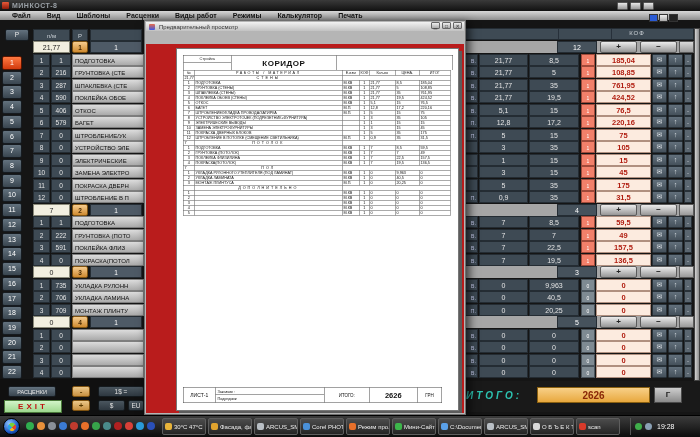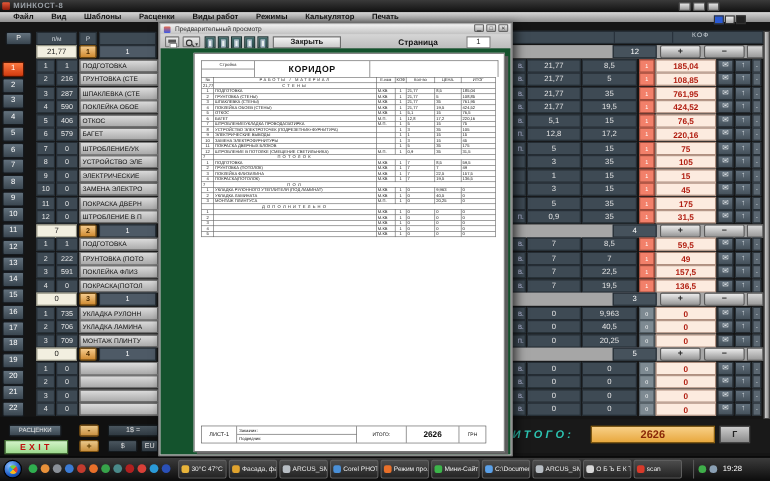--- a/index.html
+++ b/index.html
@@ -87,21 +87,21 @@
   .tool-zoom{position:absolute;left:20px;top:2px;width:16px;height:10px;background:linear-gradient(#eee,#bbb);border:1px solid #777;border-radius:1px;box-sizing:border-box}
   .tool-zoom i{position:absolute;left:2px;top:2px;width:4px;height:4px;border:1px solid #333;border-radius:50%}
   .tool-zoom u{position:absolute;left:7px;top:7px;width:3px;height:1px;background:#333;transform:rotate(45deg)}
   .tool-zoom s{position:absolute;right:1px;top:3px;font-size:5px;color:#333;text-decoration:none}
   .pg-btn{position:absolute;top:2px;width:10px;height:11px;background:linear-gradient(#3e6a6a,#2a4a4a);border:1px solid #1c3232;box-sizing:border-box}
   .pg-btn i{display:block;margin:2px;height:5px;background:#e8f0ee;border:1px solid #9ab}
   .close-btn{position:absolute;left:102px;top:2px;width:62px;height:11px;background:linear-gradient(#f4f4f4,#cacaca);
              border:1px solid #6e6e6e;font-size:7px;font-weight:bold;color:#1a1a1a;text-align:center;line-height:10px;box-sizing:border-box}
   .page-label{position:absolute;right:66px;top:3px;font-size:7.5px;font-weight:bold;color:#111}
   .spinner{position:absolute;right:18px;top:2px;width:22px;height:11px;background:#fff;border:1px solid #777;font-size:7px;text-align:center;line-height:10px;color:#222;box-sizing:border-box}
-  .parea{position:absolute;left:1px;top:23px;right:1px;bottom:1px;background:#14532d;overflow:hidden}
+  .parea{position:absolute;left:1px;top:23px;right:1px;bottom:1px;background:#b91c1c;overflow:hidden}
   .page{position:absolute;left:30px;top:4px;width:281px;height:361px;background:#fff;border:1px solid #777;box-shadow:3px 3px 0 #5c5c5c}
   
   .doc-wrap{position:absolute;left:6px;top:6px;width:540px;transform:scale(.5);transform-origin:0 0;color:#111}
   .doc-head{display:flex;height:30px;border:1px solid #444;border-bottom:none;box-sizing:border-box}
   .dh1{width:96px;border-right:1px solid #444;box-sizing:border-box}
   .dh1 .a{height:14px;border-bottom:1px solid #444;font-size:8px;text-align:center;line-height:14px;color:#333}
   .dh2{width:210px;border-right:1px solid #444;box-sizing:border-box;text-align:center;font-size:16px;font-weight:bold;line-height:30px;letter-spacing:1px}
   .dh3{flex:1}
   table.doc{border-collapse:collapse;table-layout:fixed;width:534px}
   table.doc td{border:1px solid #555;font-size:7.5px;height:10px;line-height:9px;padding:0 2px;overflow:hidden;white-space:nowrap;box-sizing:border-box}
@@ -612,49 +612,20 @@
 <div class="pwin">
   <div class="ptitle">
     <span class="ptitle-ic"></span>
     <span class="ptitle-tx">Предварительный просмотр</span>
   </div>
   <div class="pbtns">
     <span class="pbtn">▁</span>
     <span class="pbtn">□</span>
     <span class="pbtn">✕</span>
   </div>
-  <div class="ptool">
-    <span class="tool-print">
-        <i></i>
-        <b></b>
-      </span>
-    <span class="tool-zoom">
-        <i></i>
-        <u></u>
-        <s>▾</s>
-      </span>
-    <span class="pg-btn" style="left:40px">
-        <i></i>
-      </span>
-    <span class="pg-btn" style="left:52px">
-        <i></i>
-      </span>
-    <span class="pg-btn" style="left:64px">
-        <i></i>
-      </span>
-    <span class="pg-btn" style="left:76px">
-        <i></i>
-      </span>
-    <span class="pg-btn" style="left:88px">
-        <i></i>
-      </span>
-    <span class="close-btn">Закрыть</span>
-    <span class="page-label">Страница</span>
-    <span class="spinner">1</span>
-  </div>
   <div class="parea">
     <div class="page">
       <div class="doc-wrap">
         <div class="doc-head">
           <div class="dh1">
               <div class="a">Стройка</div>
             </div>
           <div class="dh2">КОРИДОР</div>
           <div class="dh3"></div>
         </div>

